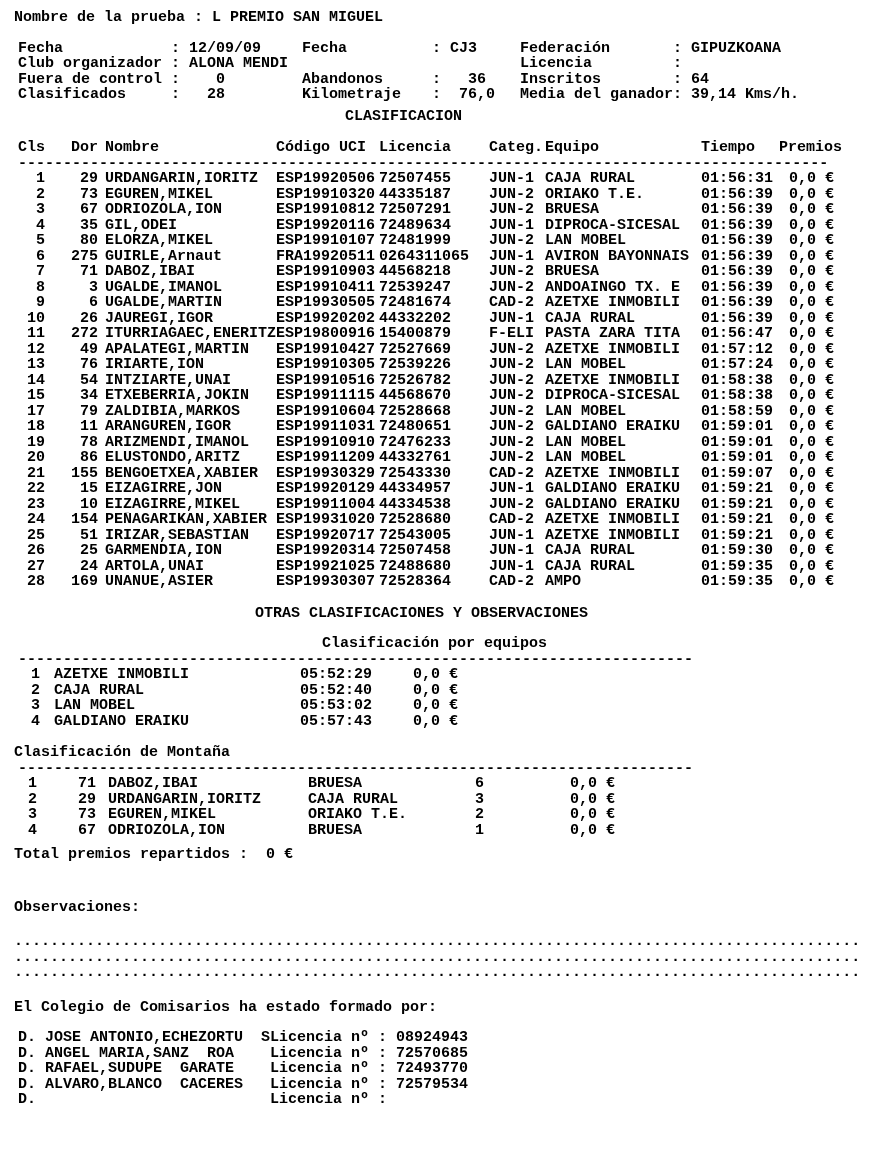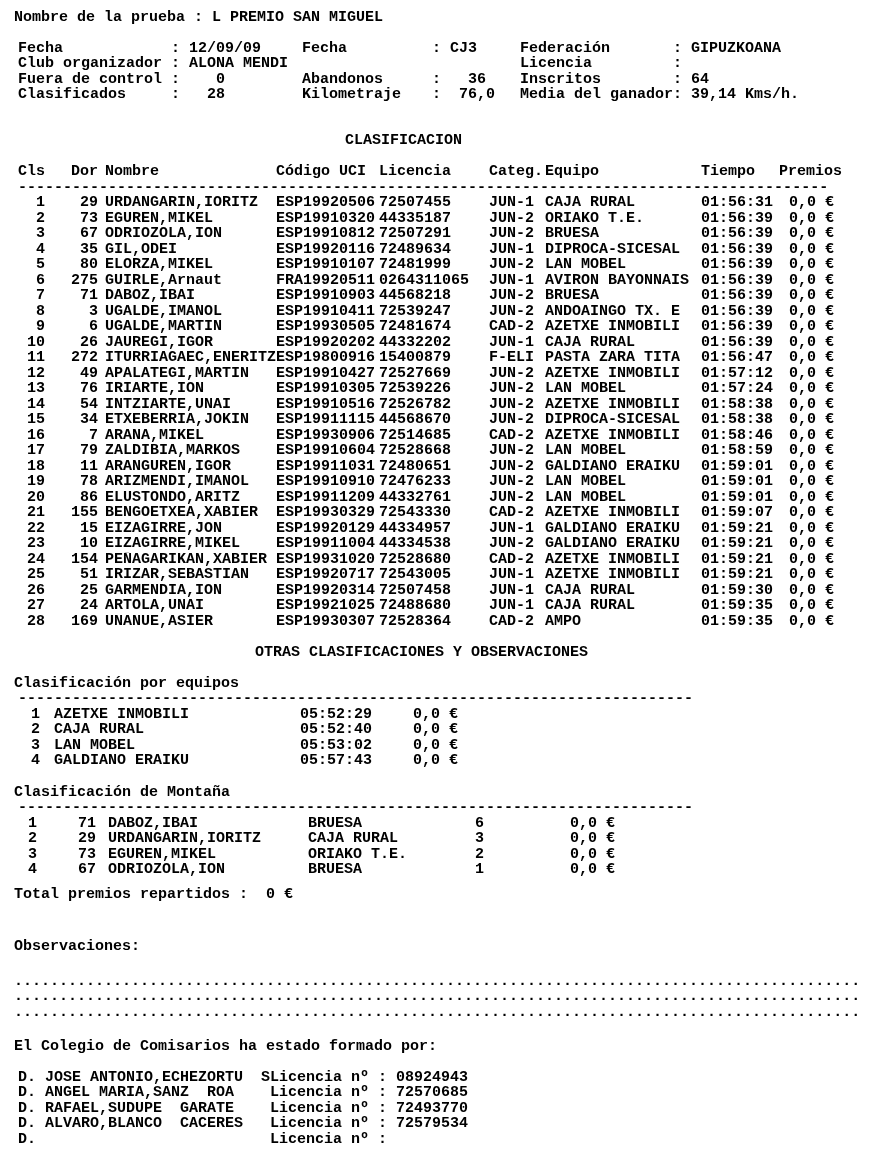--- a/index.html
+++ b/index.html
@@ -14,21 +14,21 @@
 
   
   #info-table{margin-top:15px;}
   #info-table col:nth-child(1){width:153px;}
   #info-table col:nth-child(2){width:131px;}
   #info-table col:nth-child(3){width:130px;}
   #info-table col:nth-child(4){width:88px;}
   #info-table col:nth-child(5){width:147px;}
   #info-table col:nth-child(6){width:161px;}
 
-  #clasificacion-heading{margin-top:30px;margin-left:331px;}
+  #clasificacion-heading{margin-top:6px;margin-left:331px;}
   #otras-heading{margin-left:241px;}
 
   
   #main-table{margin-top:16px;}
   #main-table col:nth-child(1){width:22px;}
   #main-table col:nth-child(2){width:53px;}
   #main-table col:nth-child(3){width:171px;}
   #main-table col:nth-child(4){width:103px;}
   #main-table col:nth-child(5){width:110px;}
   #main-table col:nth-child(6){width:56px;}
@@ -37,21 +37,21 @@
   #main-table col:nth-child(9){width:63px;}
   #main-table tbody td:nth-child(1){text-align:right;}
   #main-table tbody td:nth-child(2),#main-table th:nth-child(2){text-align:right;}
   #main-table tbody td:nth-child(3),#main-table th:nth-child(3){padding-left:7px;}
   #main-table tbody td:nth-child(9),#main-table th:nth-child(9){text-align:right;}
   #main-table tbody td:nth-child(9){padding-right:8px;}
   #main-table .sep-row td{overflow:visible;}
 
   #corredores-line{margin-top:8px;}
   #otras-heading{margin-top:16px;}
-  #equipos-title{margin-top:15px;}
+  #equipos-title{margin-top:15px;text-align:center;}
   #montana-title{margin-top:16px;}
 
   
   #equipos-table col:nth-child(1){width:22px;}
   #equipos-table col:nth-child(2){width:260px;}
   #equipos-table col:nth-child(3){width:113px;}
   #equipos-table col:nth-child(4){width:42px;}
   #equipos-table td:nth-child(1){text-align:right;}
   #equipos-table td:nth-child(2){padding-left:14px;}
   #equipos-table td:nth-child(4){text-align:right;}
@@ -320,31 +320,20 @@
           <td>34</td>
           <td>ETXEBERRIA,JOKIN</td>
           <td>ESP19911115</td>
           <td>44568670</td>
           <td>JUN-2</td>
           <td>DIPROCA-SICESAL</td>
           <td>01:58:38</td>
           <td>0,0 €</td>
         </tr>
         <tr>
-          <td>16</td>
-          <td>7</td>
-          <td>ARANA,MIKEL</td>
-          <td>ESP19930906</td>
-          <td>72514685</td>
-          <td>CAD-2</td>
-          <td>AZETXE INMOBILI</td>
-          <td>01:58:46</td>
-          <td>0,0 €</td>
-        </tr>
-        <tr>
           <td>17</td>
           <td>79</td>
           <td>ZALDIBIA,MARKOS</td>
           <td>ESP19910604</td>
           <td>72528668</td>
           <td>JUN-2</td>
           <td>LAN MOBEL</td>
           <td>01:58:59</td>
           <td>0,0 €</td>
         </tr>

